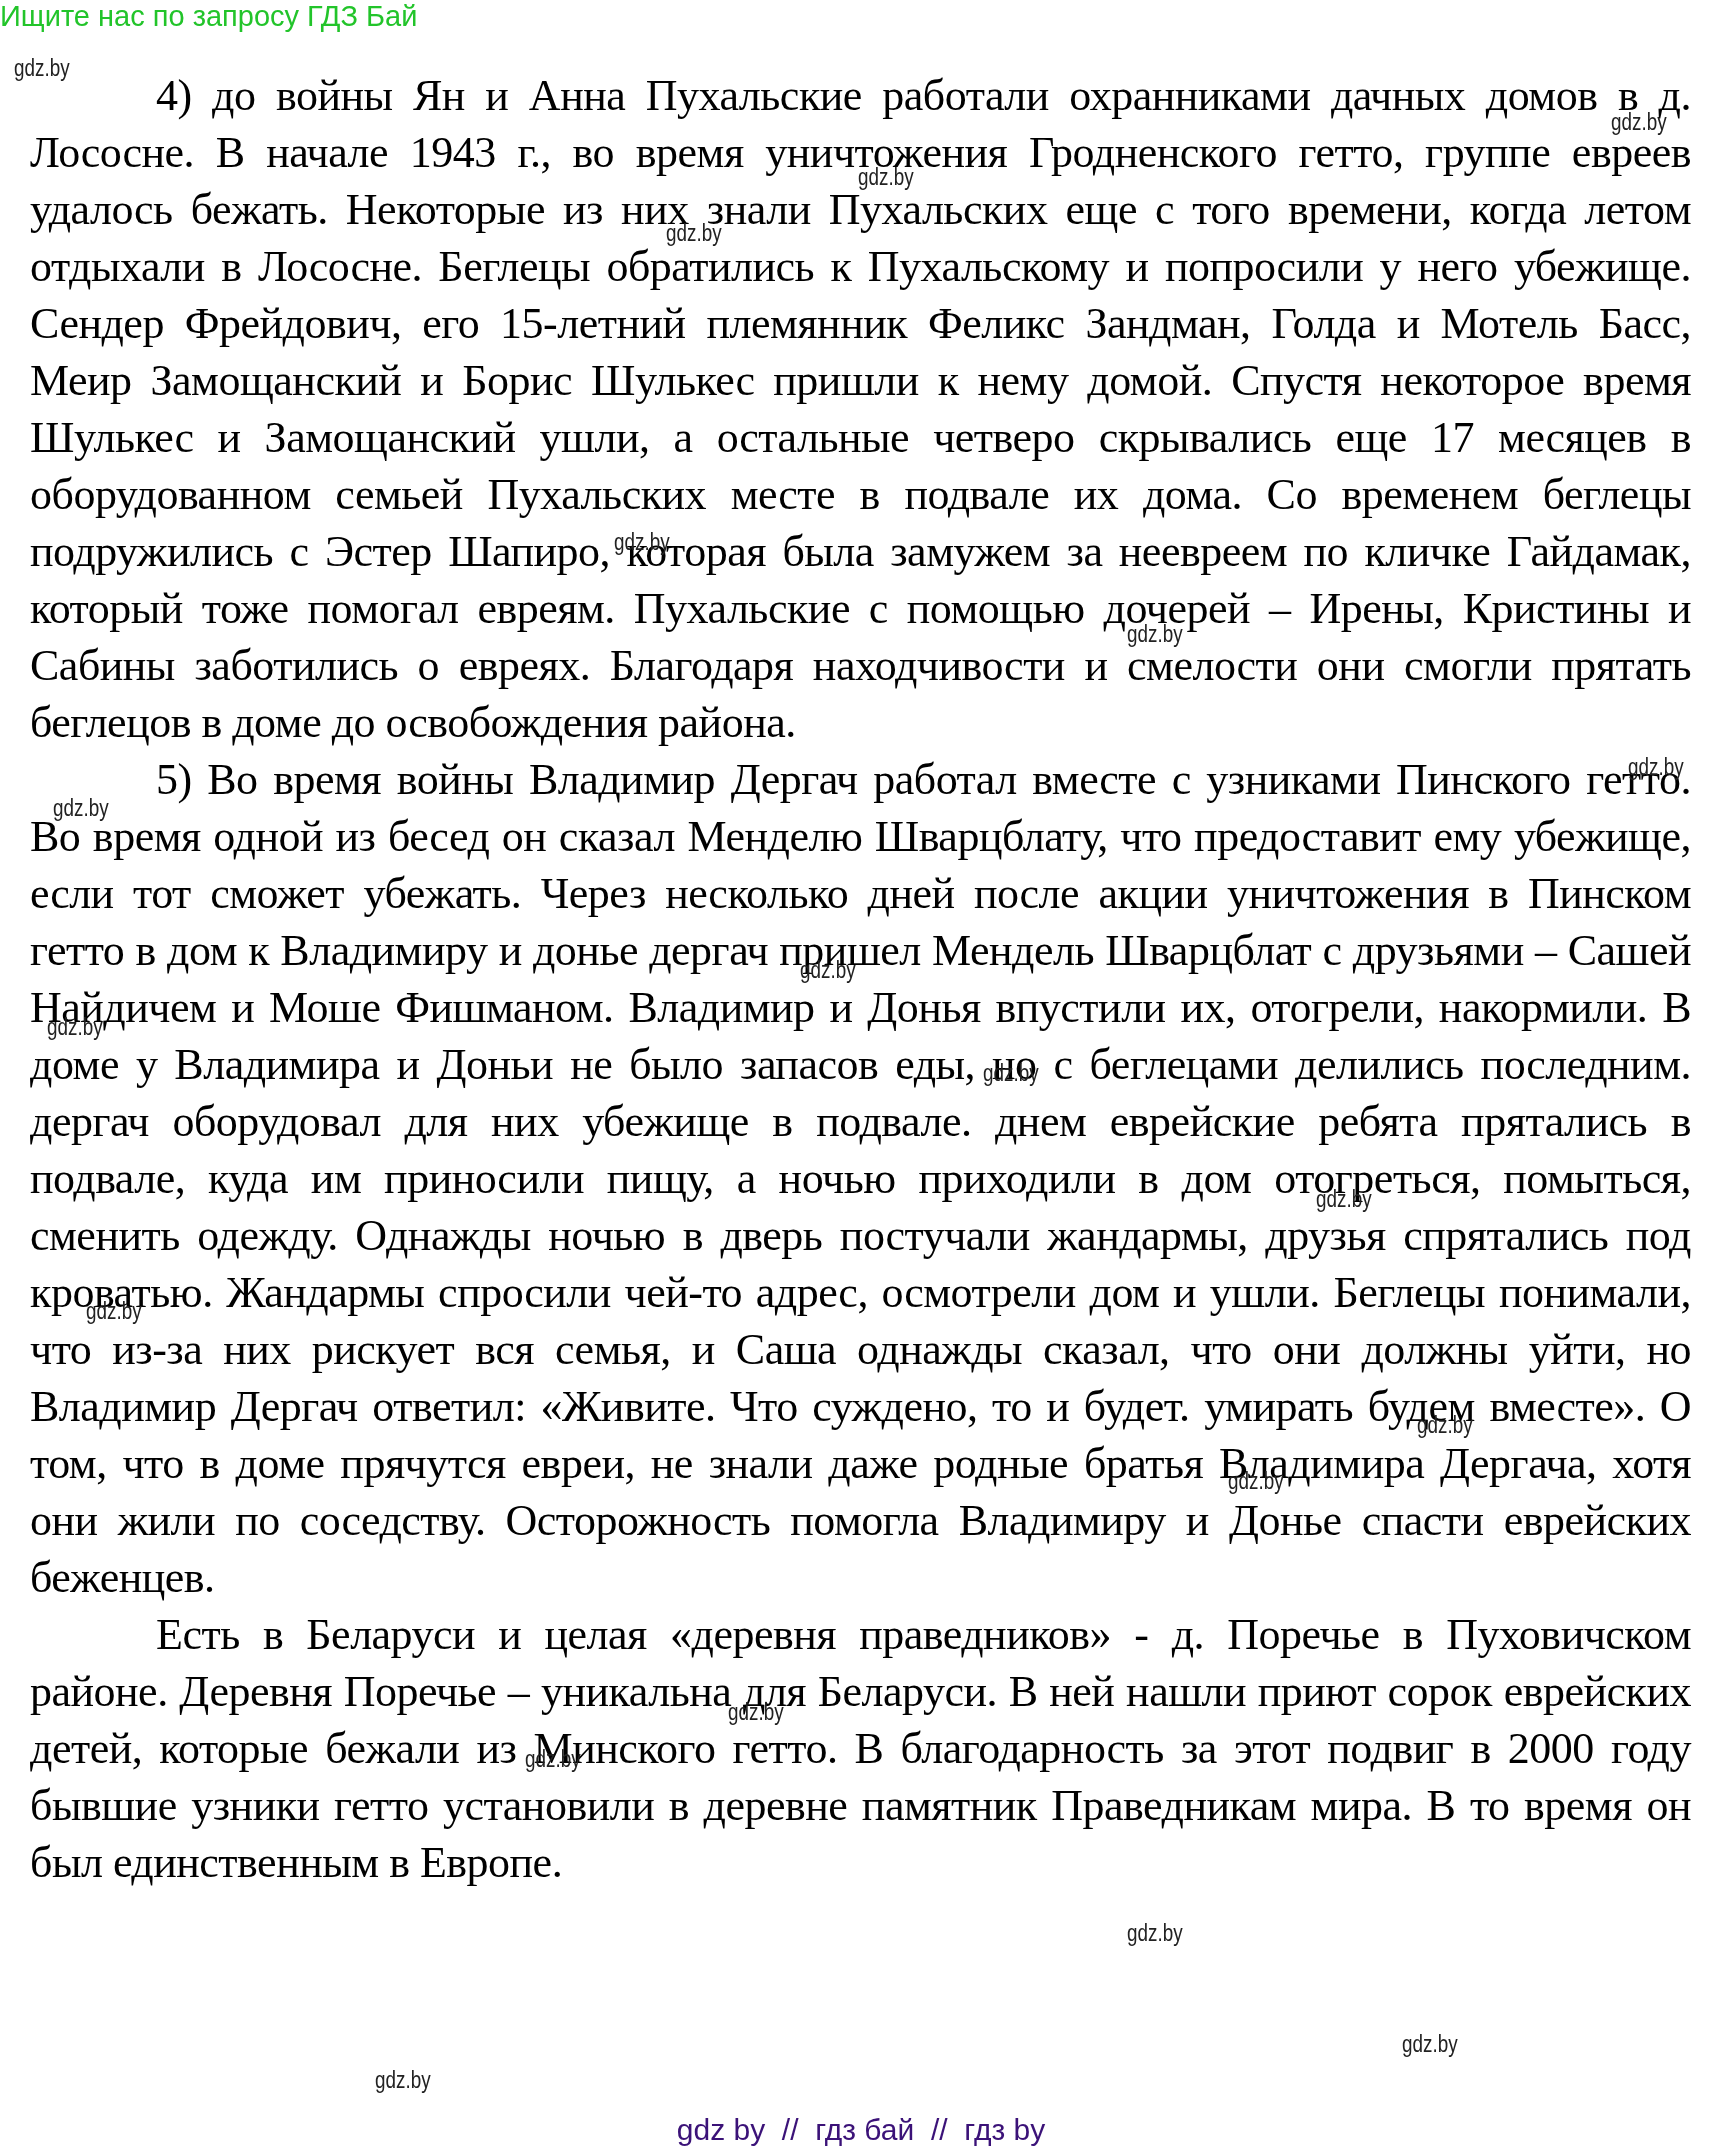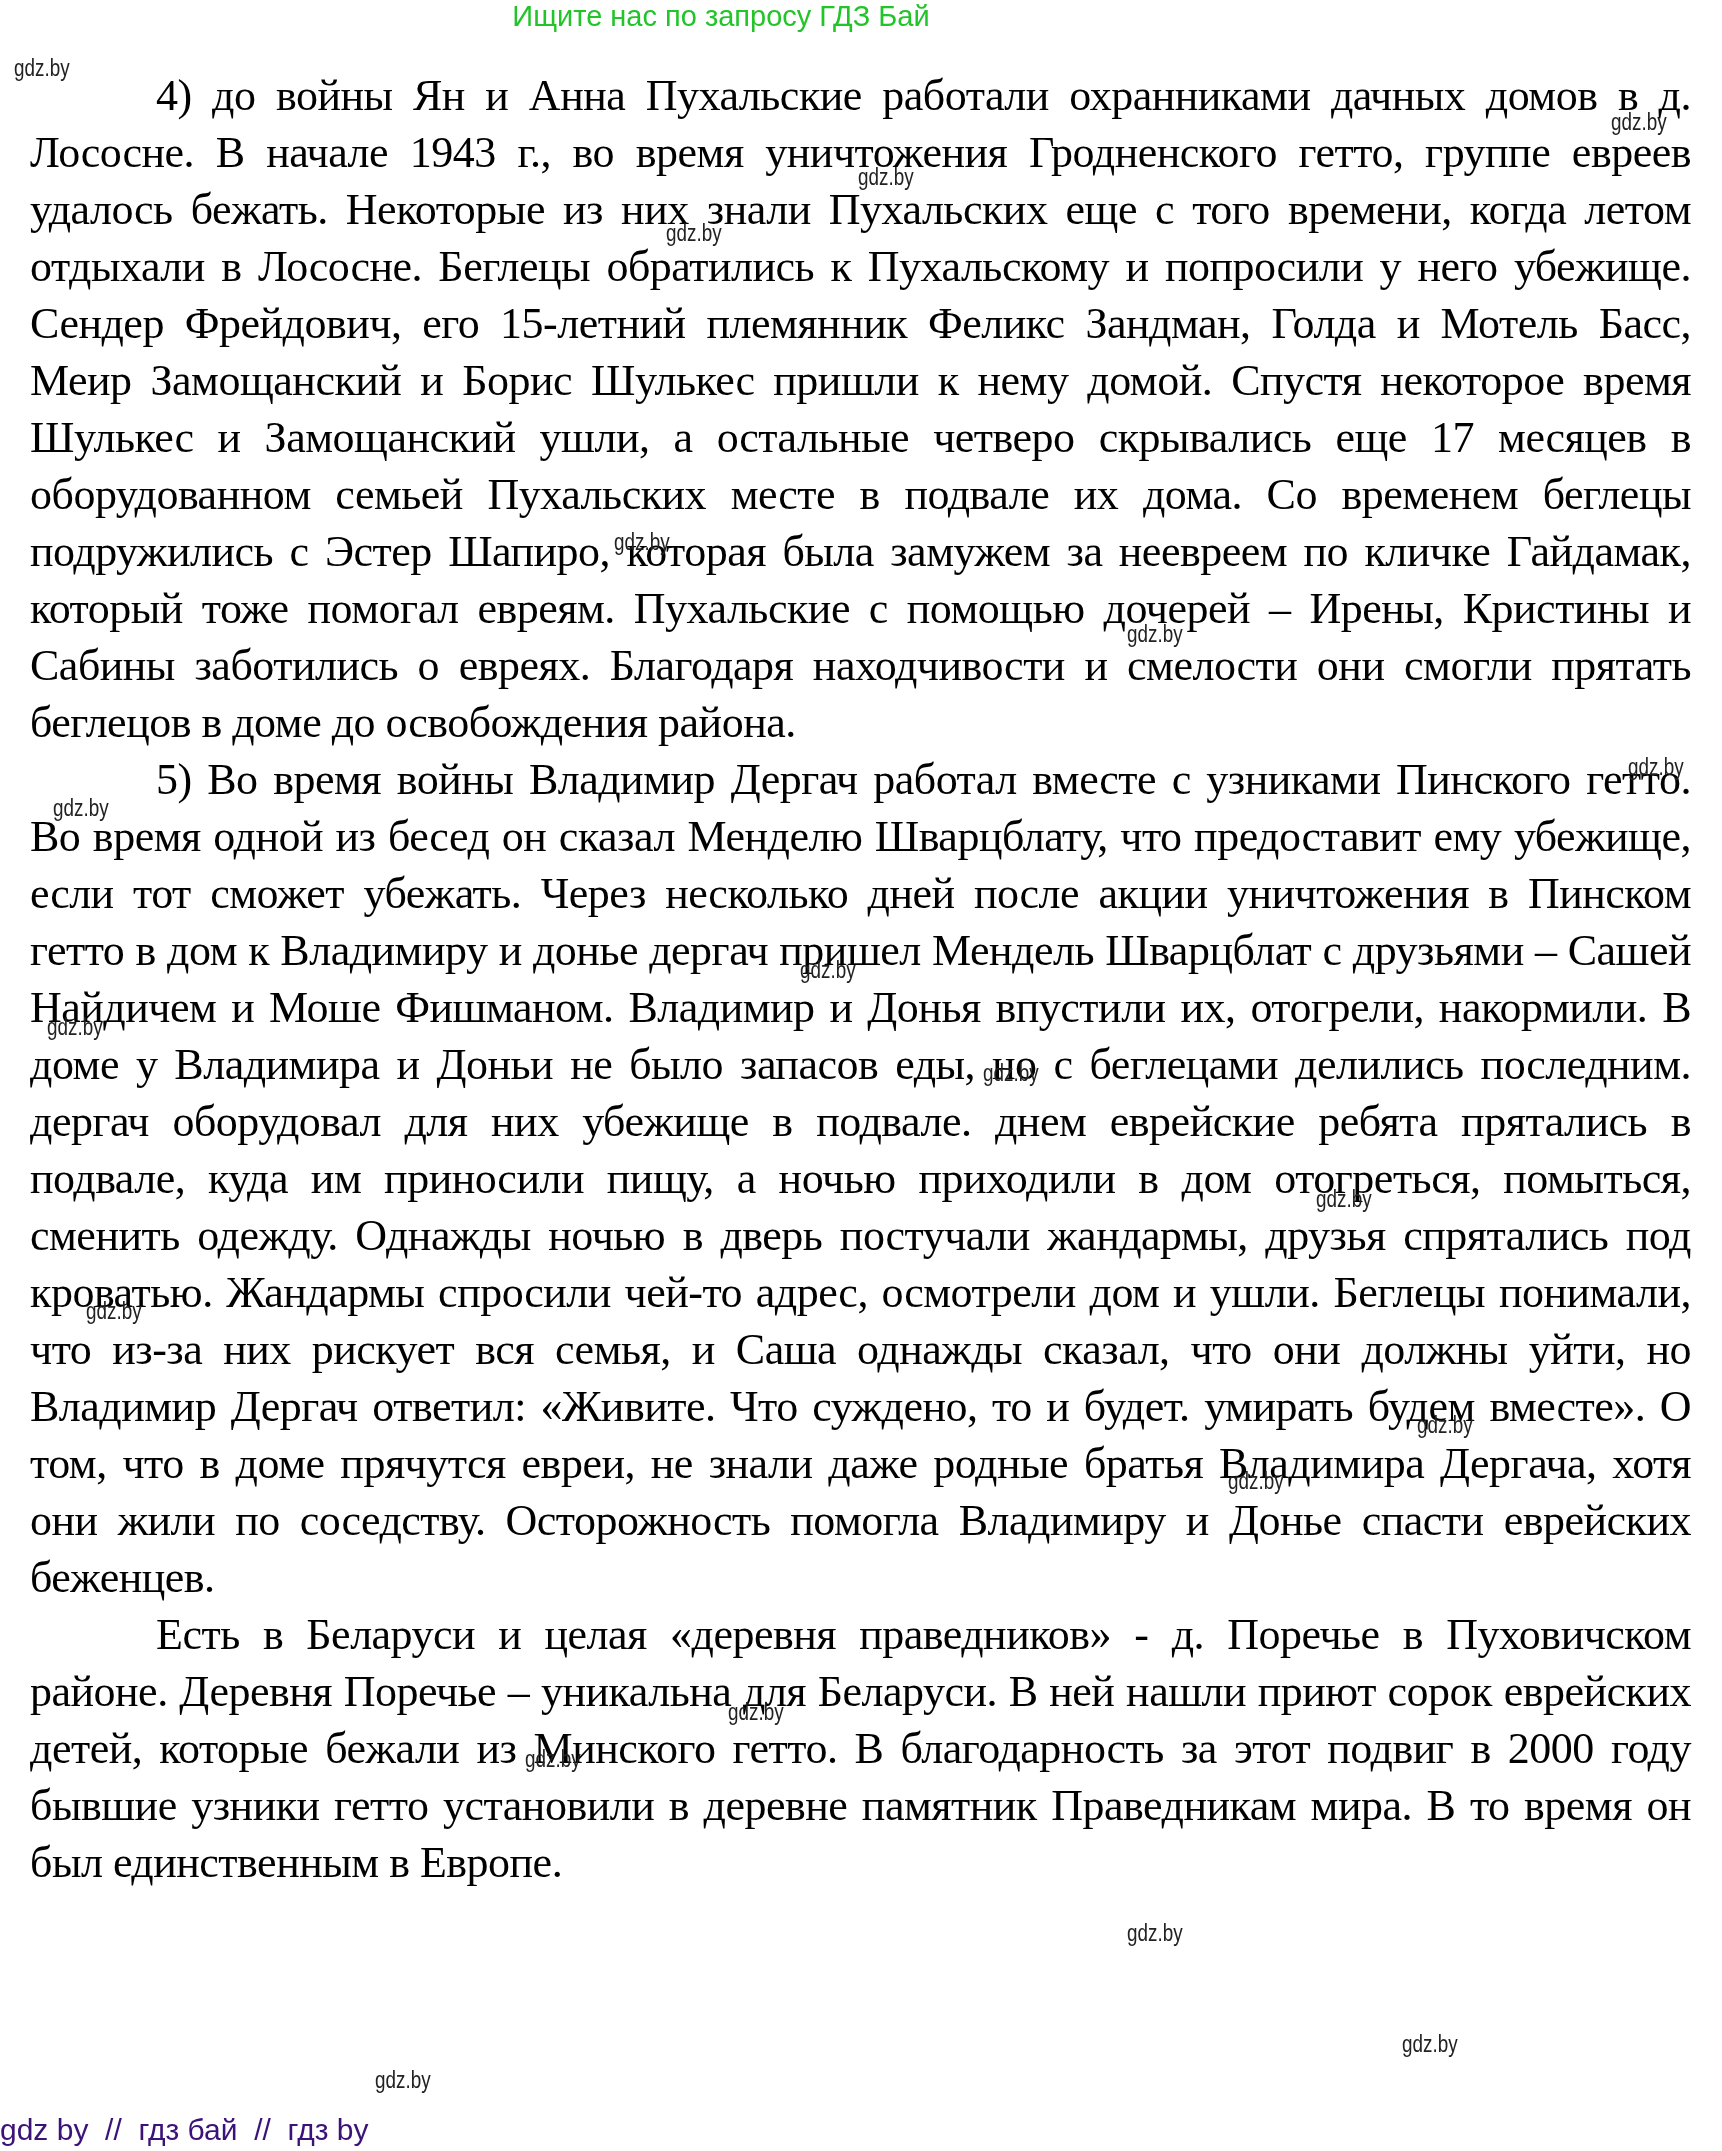--- a/index.html
+++ b/index.html
@@ -1,19 +1,19 @@
 <!DOCTYPE html>
 <html style="font-size:13.5px"><head>
 <meta charset="utf-8">
 <style>
   html,body{margin:0;padding:0;background:#ffffff;}
   body{width:1722px;height:2151px;position:relative;overflow:hidden;}
-  .header{position:absolute;left:0;top:0;width:1442px;text-align:center;
+  .header{position:absolute;left:0;top:0;width:1442px;text-align:left;
     font-family:"Liberation Sans",sans-serif;font-size:29px;line-height:32px;color:#22c42a;}
-  .footer{position:absolute;left:0;top:2111px;width:1722px;text-align:left;
+  .footer{position:absolute;left:0;top:2111px;width:1722px;text-align:center;
     font-family:"Liberation Sans",sans-serif;font-size:30px;line-height:37px;color:#3b1278;white-space:pre;}
   .body{position:absolute;left:30px;top:67px;width:1661px;
     font-family:"Liberation Serif",serif;font-size:44px;line-height:57px;color:#000;
     text-align:justify;letter-spacing:-0.5px;}
   .body p{margin:0;text-indent:126px;}
   .wm{position:absolute;font-family:"Liberation Sans",sans-serif;font-size:23px;line-height:25px;color:#222;
     transform:scaleX(0.82);transform-origin:left top;}
 </style>
 </head>
 <body>

